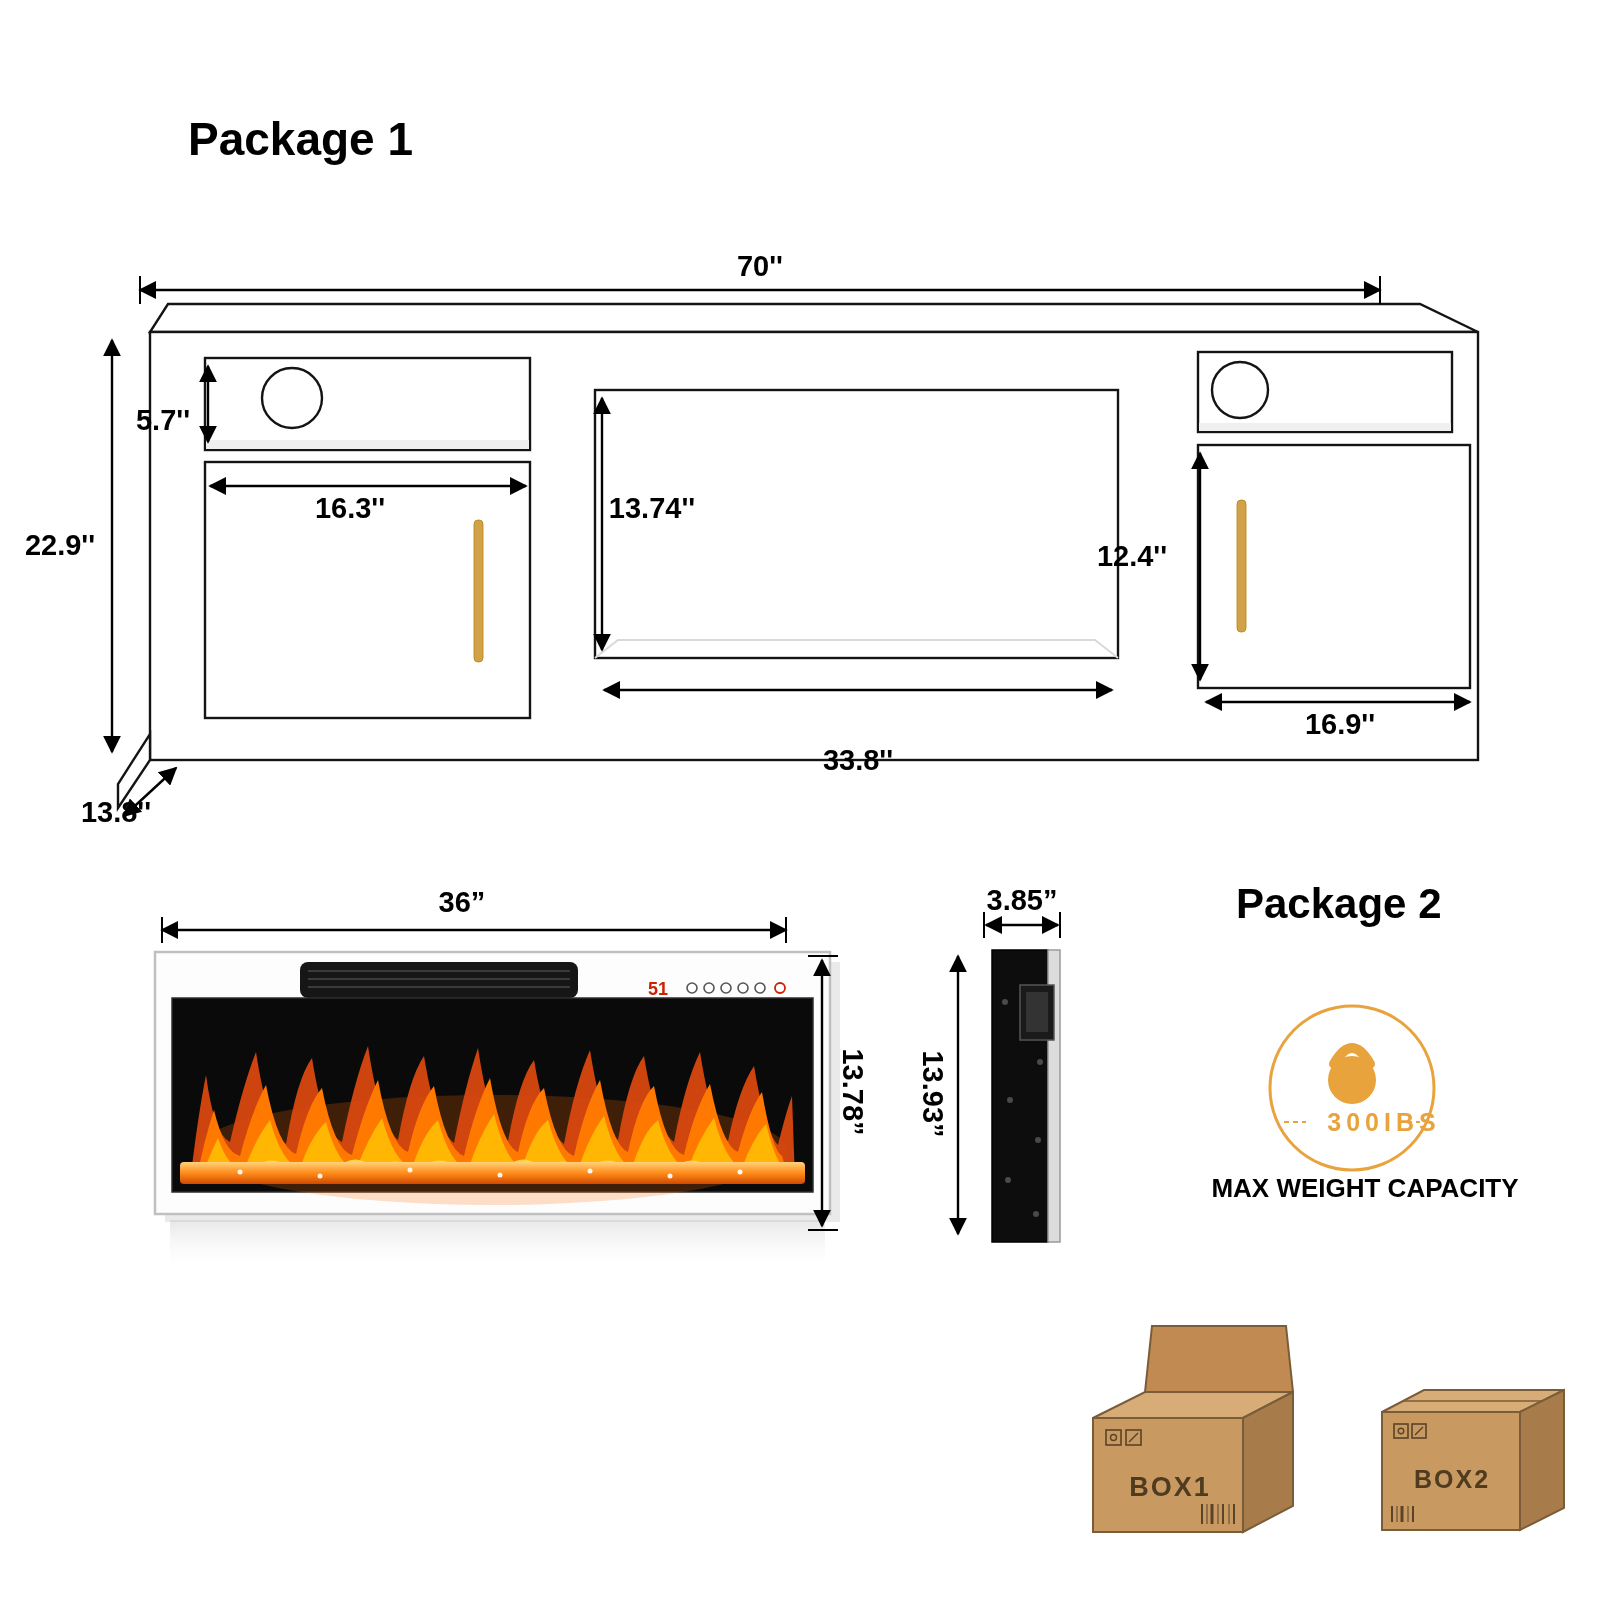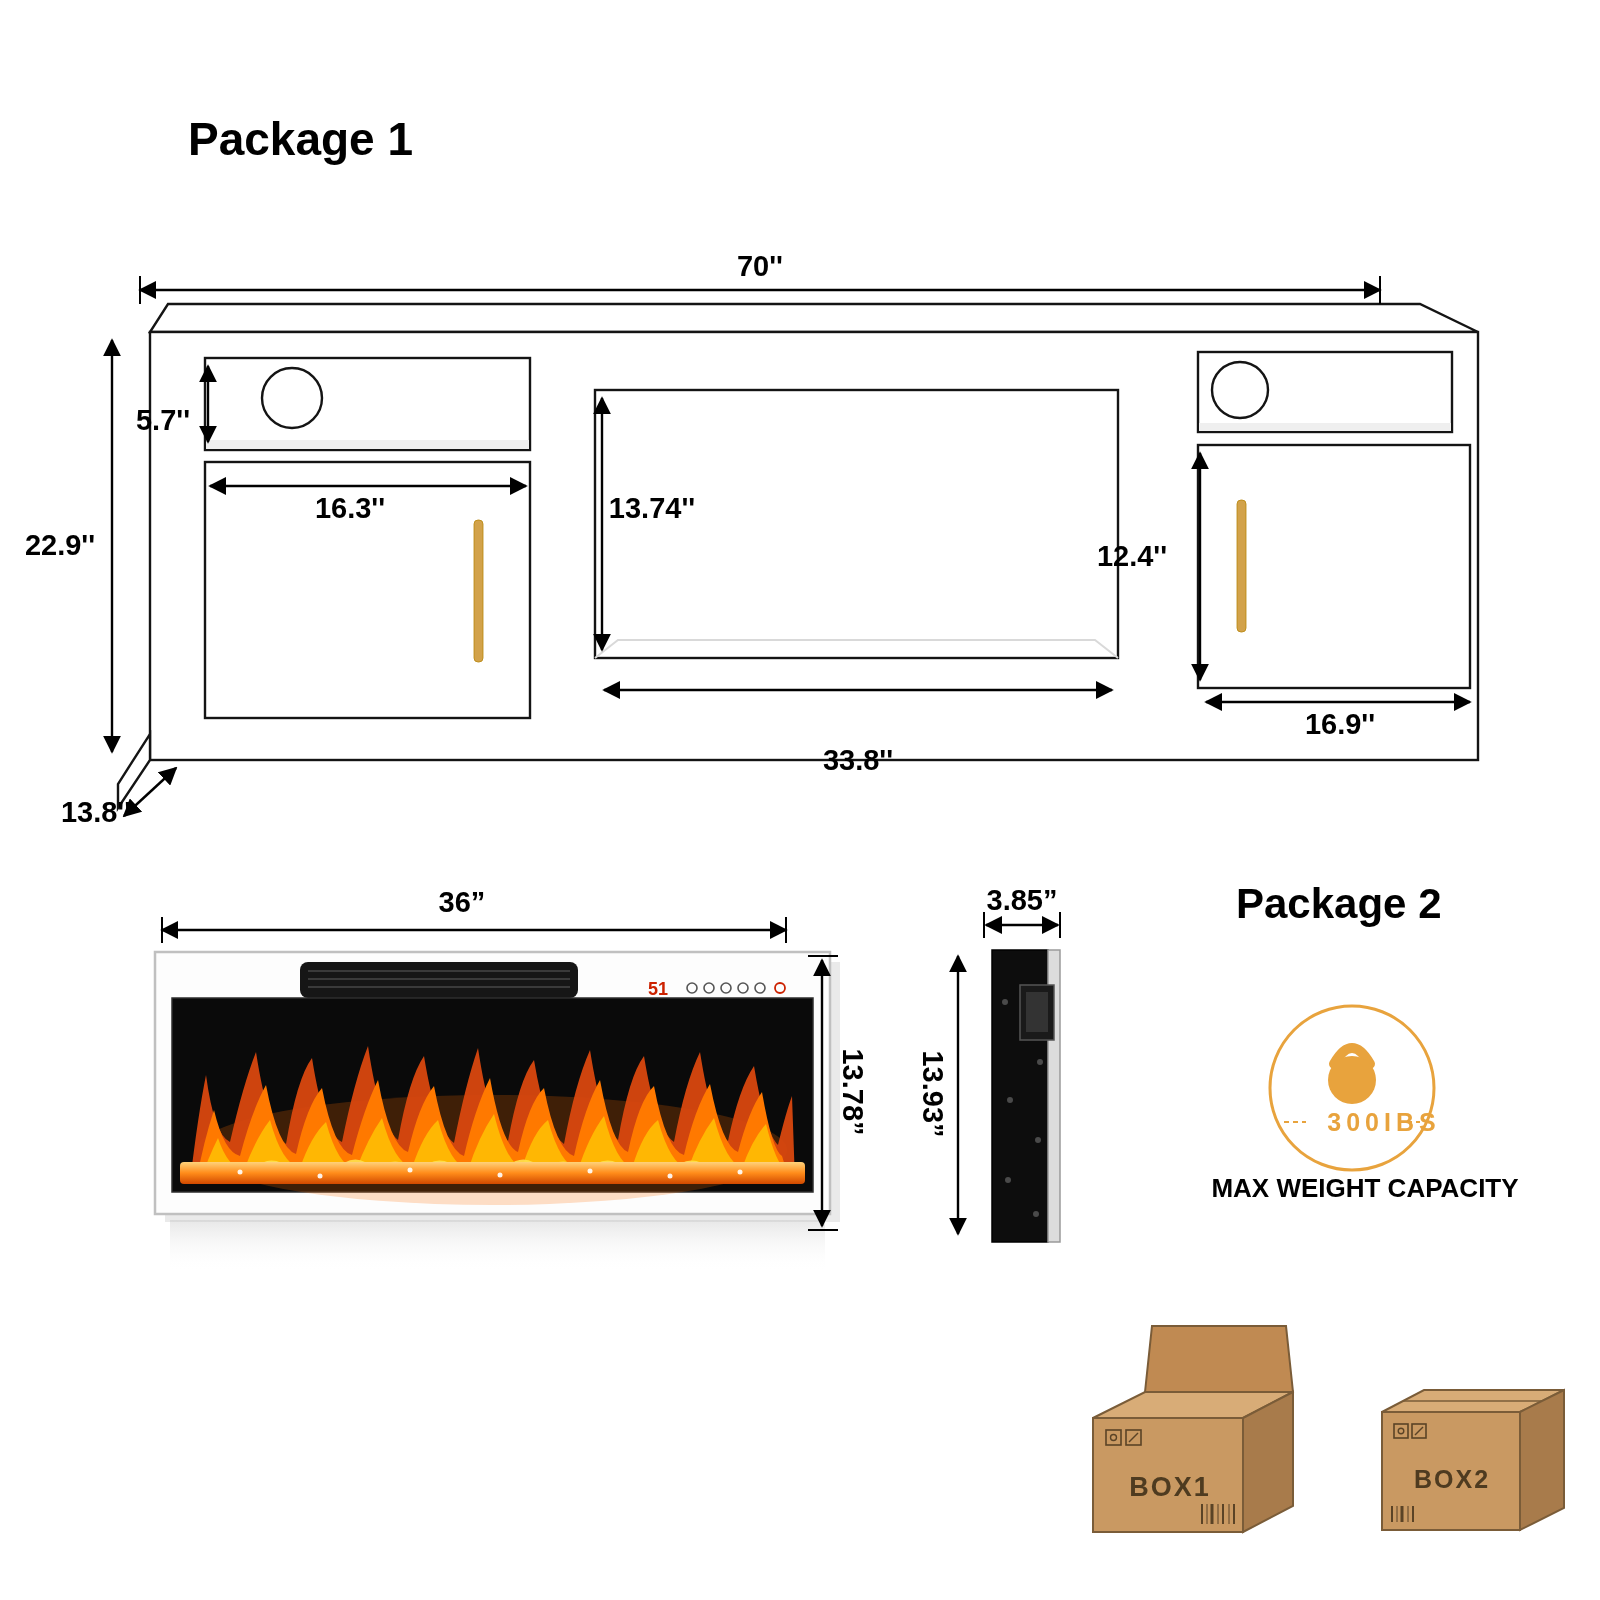--- a/index.html
+++ b/index.html
@@ -213,21 +213,21 @@
   <div class="pkg-title" style="left:1236px;top:880px;font-size:42px;">Package 2</div>
 
   <div class="dim-label" style="left:760px;top:266px;">70''</div>
   <div class="dim-label" style="left:163px;top:420px;">5.7''</div>
   <div class="dim-label" style="left:350px;top:508px;">16.3''</div>
   <div class="dim-label" style="left:652px;top:508px;">13.74''</div>
   <div class="dim-label" style="left:60px;top:545px;">22.9''</div>
   <div class="dim-label" style="left:1132px;top:556px;">12.4''</div>
   <div class="dim-label" style="left:858px;top:712px;margin-top:48px;">33.8''</div>
   <div class="dim-label" style="left:1340px;top:724px;">16.9''</div>
-  <div class="dim-label" style="left:96px;top:812px;text-align:center;">13.8''</div>
+  <div class="dim-label" style="left:116px;top:812px;text-align:center;">13.8''</div>
 
   <div class="dim-label" style="left:462px;top:902px;">36”</div>
   <div class="dim-label rot" style="left:852px;top:1092px;">13.78”</div>
   <div class="dim-label" style="left:1022px;top:900px;">3.85”</div>
   <div class="dim-label rot" style="left:932px;top:1094px;">13.93”</div>
 
   <div class="weight-value" style="left:1352px;top:1122px;">300IBS</div>
   <div class="weight-caption" style="left:1352px;top:1188px;margin-left:13px;">MAX WEIGHT CAPACITY</div>
 
 

